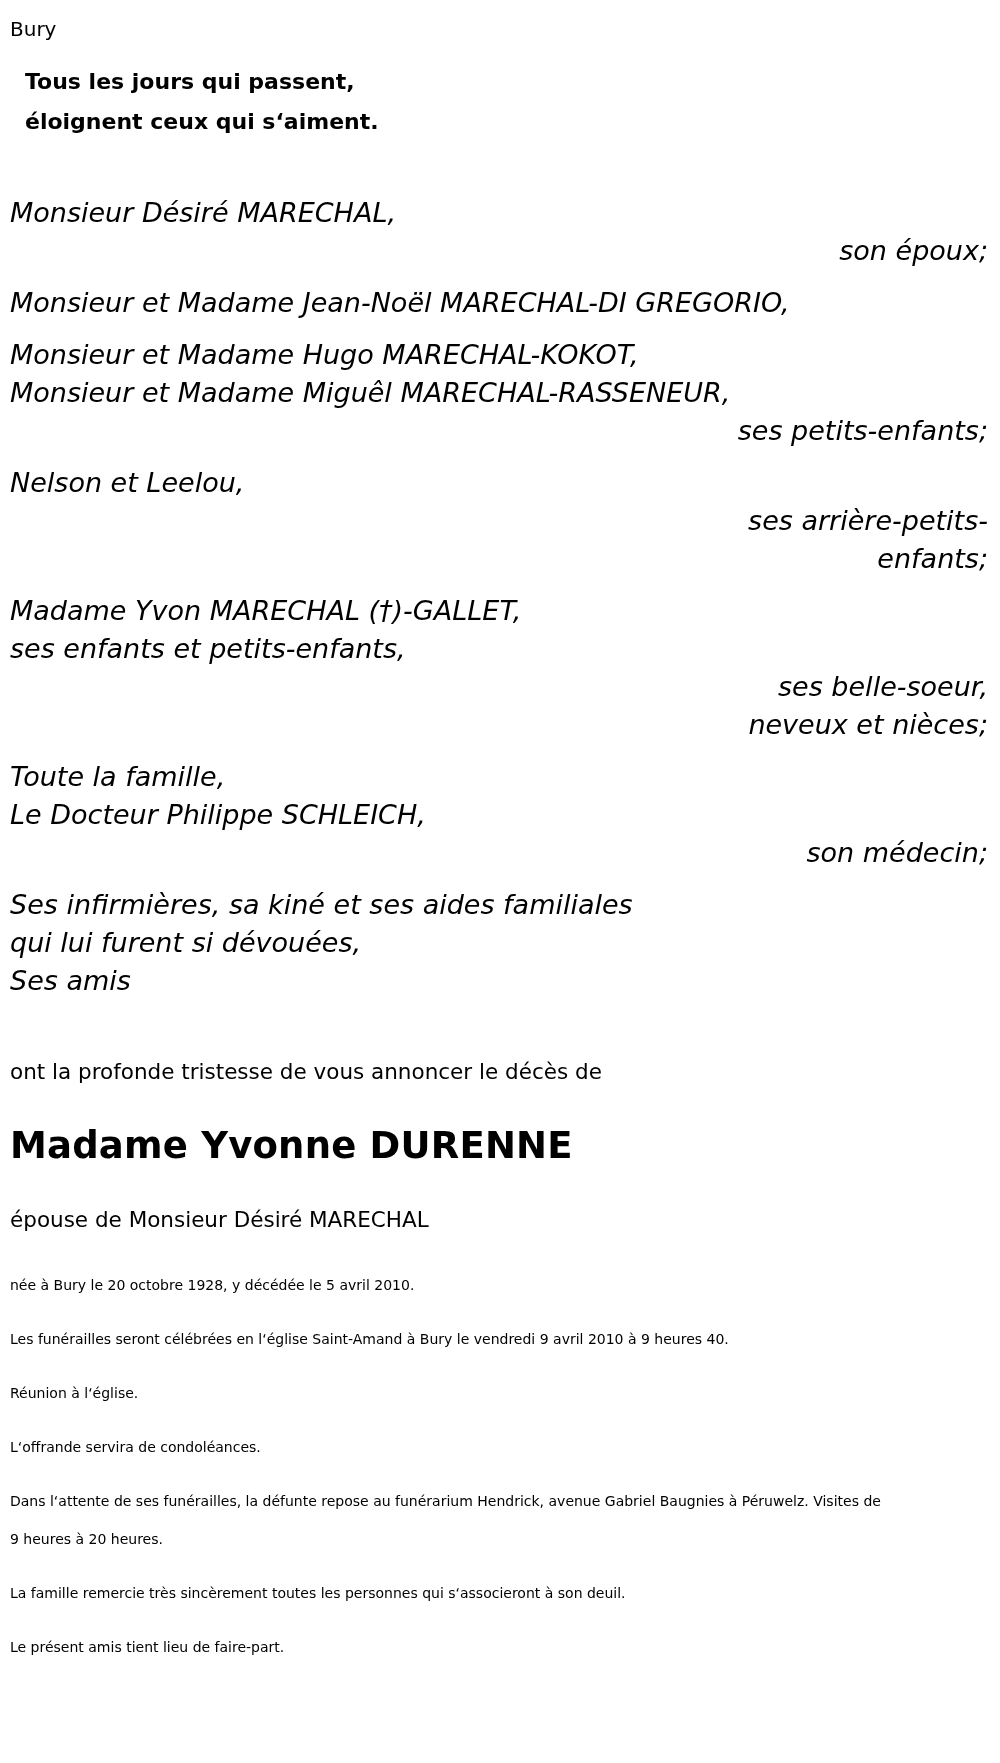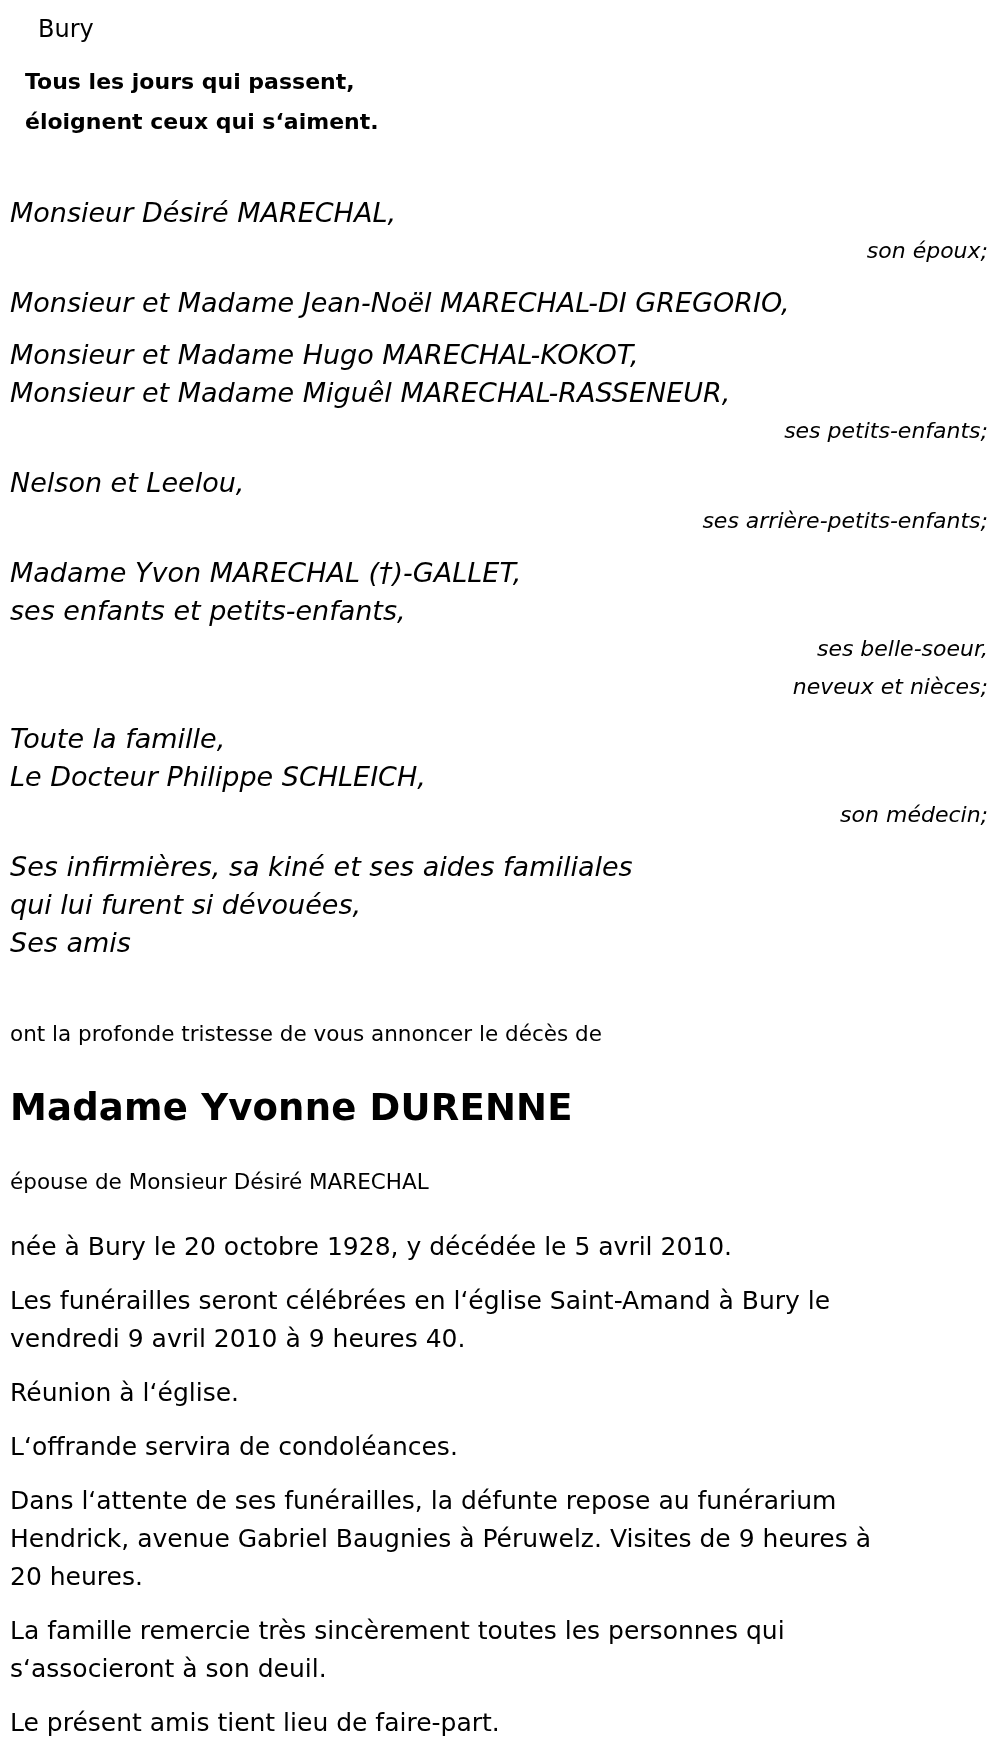--- a/index.html
+++ b/index.html
@@ -22,23 +22,22 @@
     position: relative;
   }
 
   
   .line {
     font-size: 21.5px;
     line-height: 40px;
     white-space: pre-wrap;
   }
   .small-head {
-    font-size: 24px;
+    font-size: 20px;
     line-height: 38px;
-    margin-left: 28px;
   }
   .bold-quote {
     font-size: 22px;
     font-weight: bold;
     line-height: 40px;
     margin-left: 15px;
   }
 
   
   .relgroup {
@@ -50,21 +49,21 @@
   }
   .name-line {
     font-size: 27px;
     line-height: 38px;
     white-space: pre-wrap;
     font-style: italic;
   }
   .relation {
     text-align: right;
     font-style: italic;
-    font-size: 22px;
+    font-size: 27px;
     line-height: 38px;
     width: 100%;
     box-sizing: border-box;
     padding-right: 2px;
     white-space: pre-wrap;
   }
   .relation.wrapped {
     margin-left: auto;
     width: 300px;
   }
@@ -77,21 +76,21 @@
   
   .deceased-name {
     font-size: 37px;
     font-weight: bold;
     line-height: 56px;
     letter-spacing: 0.2px;
     white-space: pre-wrap;
   }
 
   .para {
-    font-size: 25px;
+    font-size: 14px;
     line-height: 38px;
     white-space: pre-wrap;
     max-width: 875px;
   }
   .para + .para { margin-top: 16px; }
 </style>
 </head>
 <body>
 
 <div class="page">

